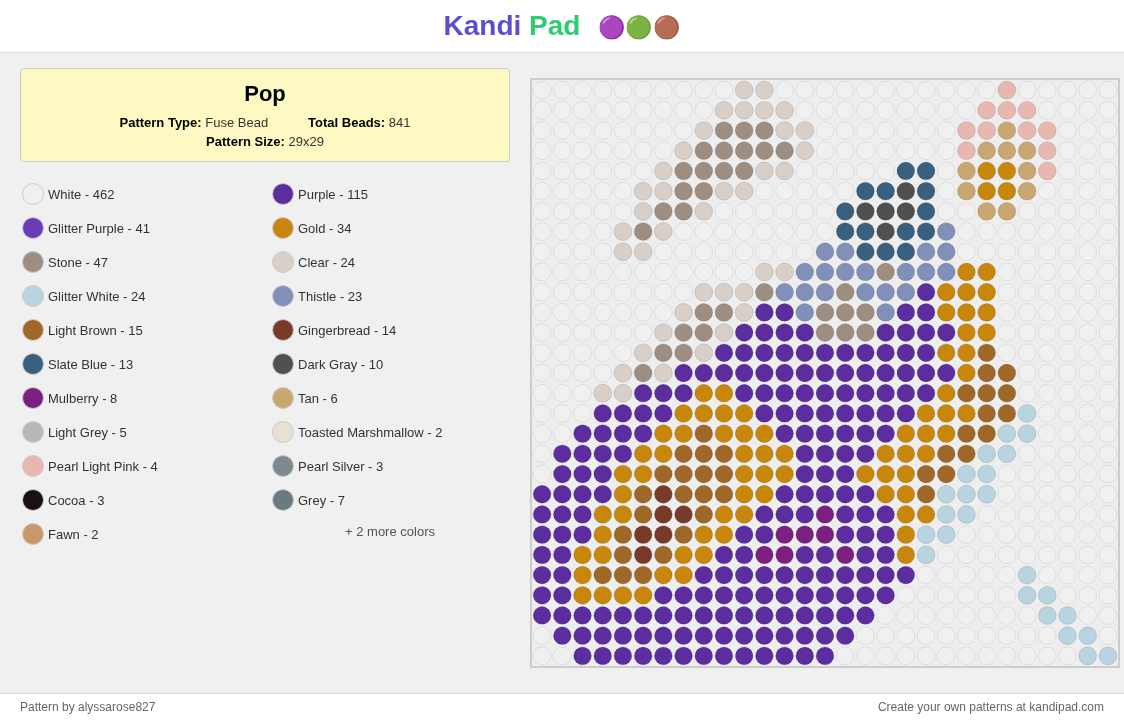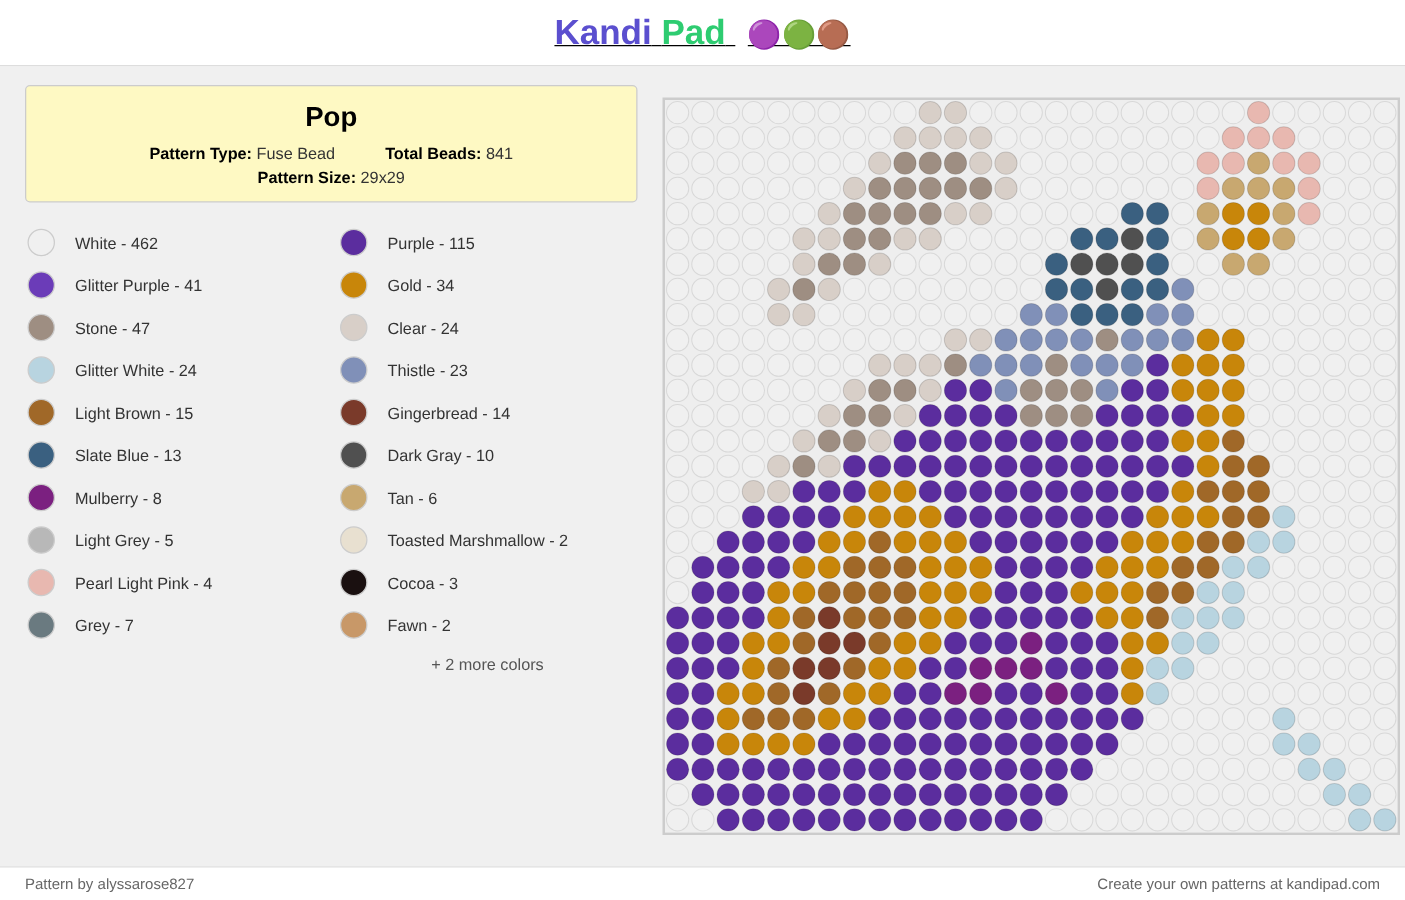--- a/index.html
+++ b/index.html
@@ -14,21 +14,20 @@
     }
 
     
     .header {
       background: white;
       padding: 10px 12px;
       display: flex;
       align-items: center;
       justify-content: center;
       border-bottom: 1px solid #ddd;
-      text-decoration: underline;
     }
     .logo-text {
       font-size: 28px;
       font-weight: bold;
     }
     .logo-kandi { color: #5b4fcf; }
     .logo-space { color: #888; }
     .logo-pad { color: #2ecc71; }
     .logo-icons {
       margin-left: 10px;
@@ -73,21 +72,21 @@
 
     
     .color-list {
       display: grid;
       grid-template-columns: 1fr 1fr;
       gap: 2px 10px;
     }
     .color-item {
       display: flex;
       align-items: center;
-      gap: 16px;
+      gap: 4px;
       padding: 5px 2px;
       font-size: 13px;
       color: #333;
     }
     .color-swatch {
       width: 22px;
       height: 22px;
       border-radius: 50%;
       flex-shrink: 0;
       border: 1px solid #ccc;
@@ -233,20 +232,24 @@
           <div class="color-swatch" style="background: rgb(184, 184, 184);"></div>
           <span>Light Grey - 5</span>
         </div>
         <div class="color-item">
           <div class="color-swatch" style="background: rgb(232, 224, 208);"></div>
           <span>Toasted Marshmallow - 2</span>
         </div>
         <div class="color-item">
           <div class="color-swatch" style="background: rgb(232, 184, 176);"></div>
           <span>Pearl Light Pink - 4</span>
+        </div>
+        <div class="color-item">
+          <div class="color-swatch" style="background: rgb(122, 138, 144);"></div>
+          <span>Pearl Silver - 3</span>
         </div>
         <div class="color-item">
           <div class="color-swatch" style="background: rgb(26, 16, 16);"></div>
           <span>Cocoa - 3</span>
         </div>
         <div class="color-item">
           <div class="color-swatch" style="background: rgb(106, 122, 128);"></div>
           <span>Grey - 7</span>
         </div>
         <div class="color-item">

